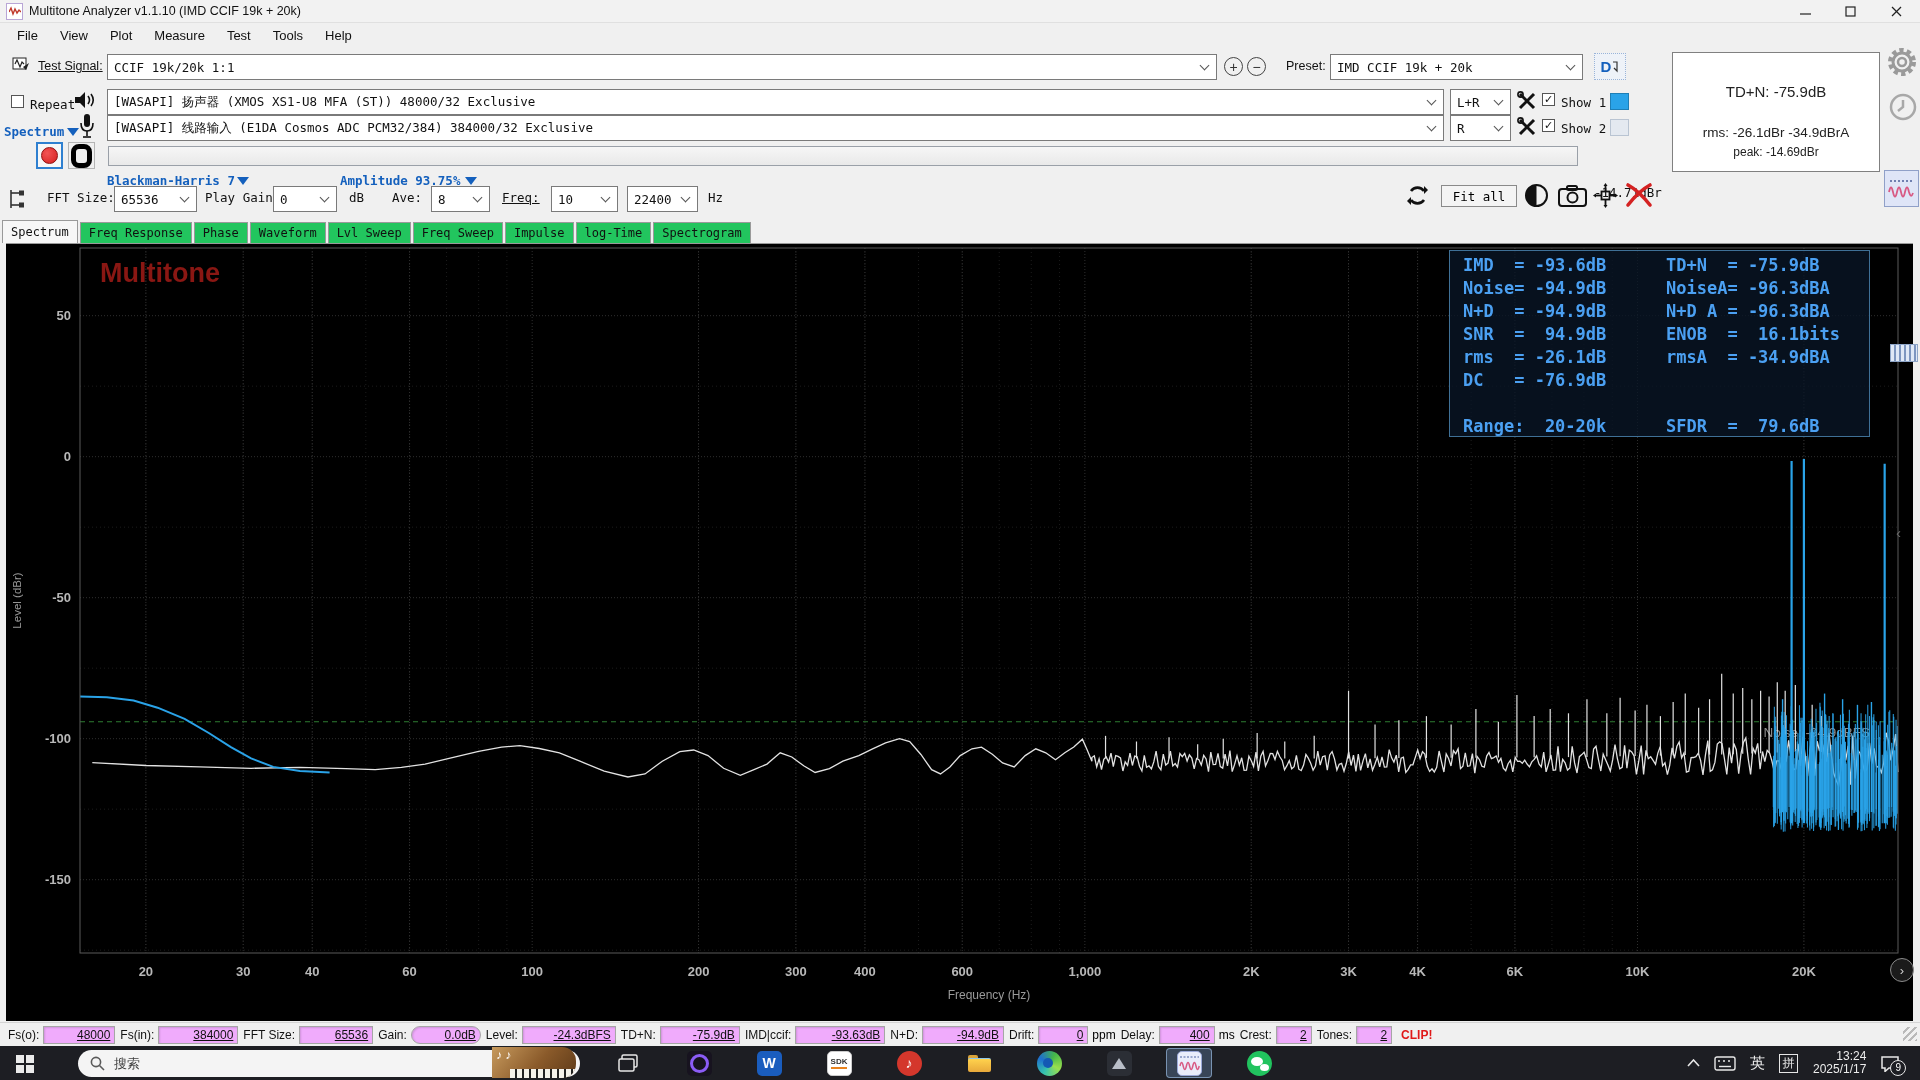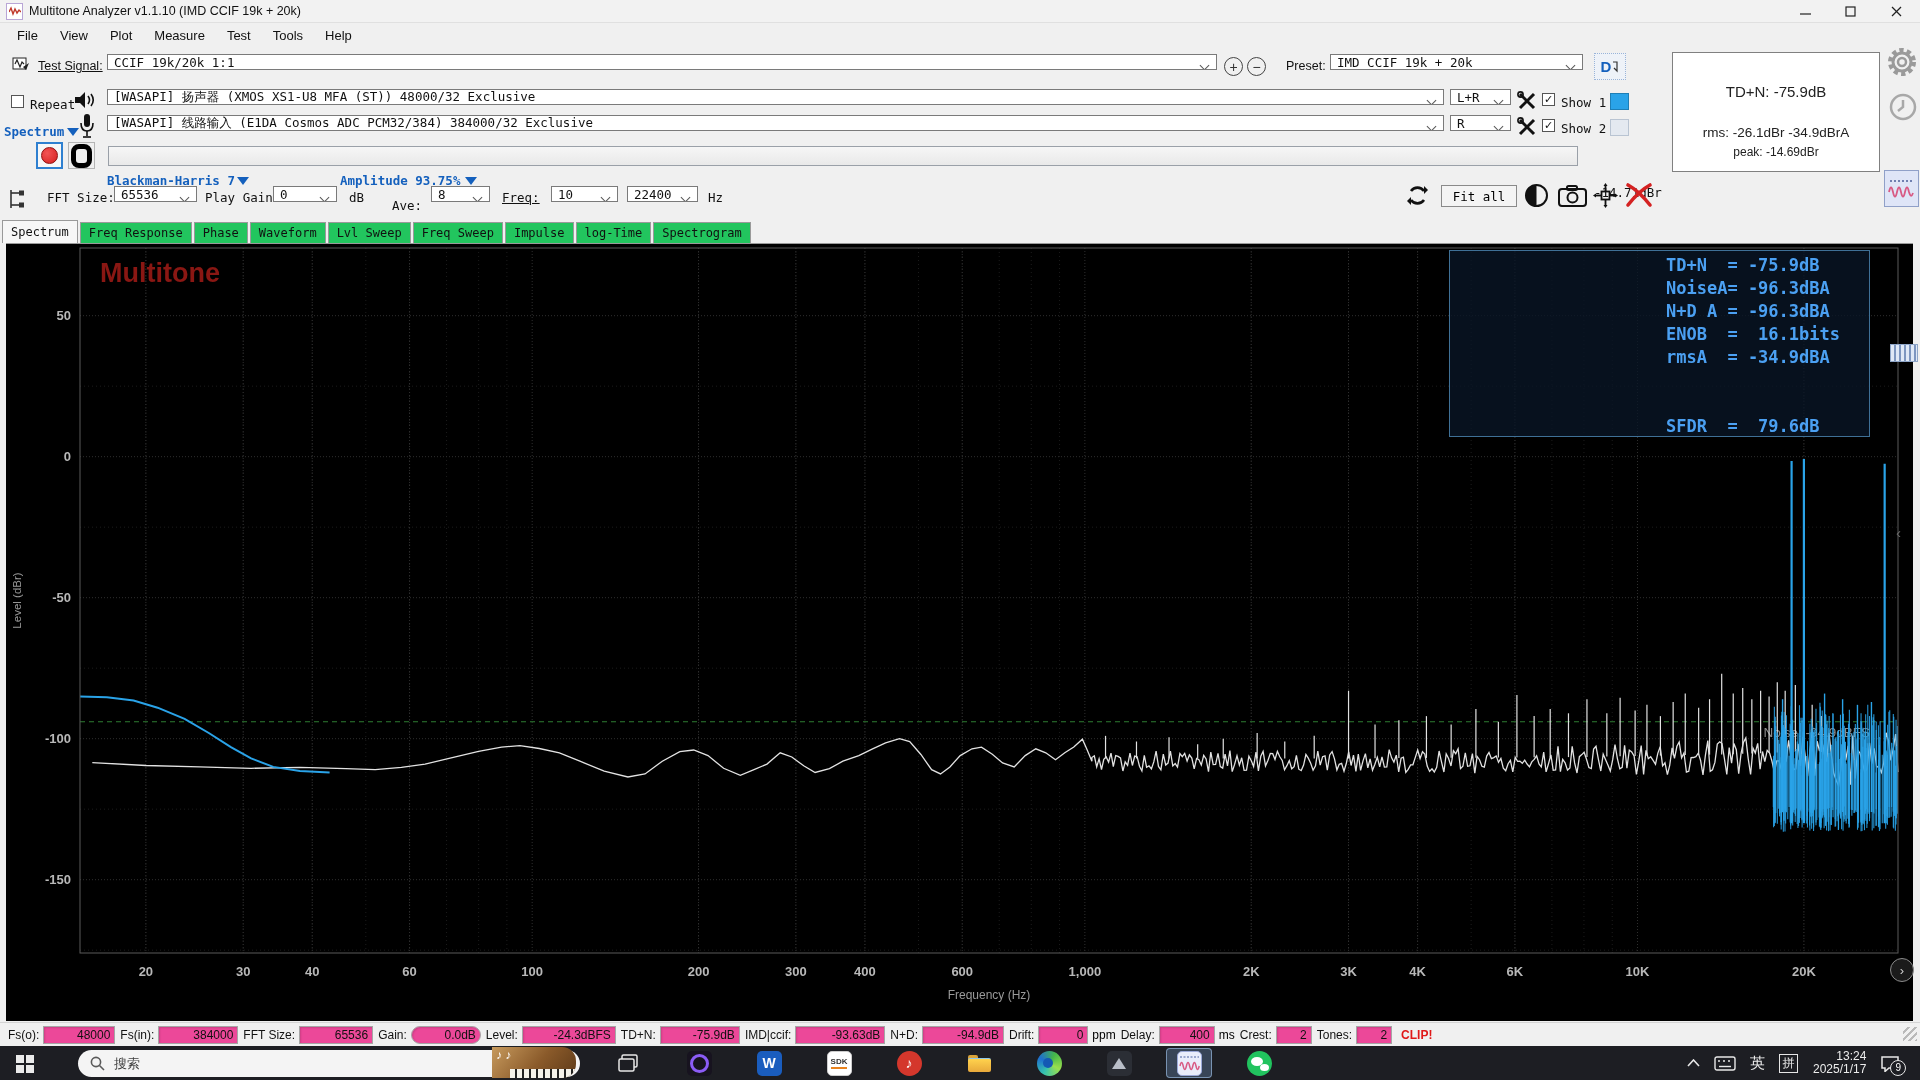--- a/index.html
+++ b/index.html
@@ -8,21 +8,21 @@
   
   #titlebar{position:absolute;left:0;top:0;width:1920px;height:22px;background:#f2f2f2;
     border-bottom:1px solid #e0e0e0;display:flex;align-items:center;font-size:12.5px;color:#111;}
   #titlebar .appico{width:15px;height:15px;margin:0 6px 0 6px;background:#fff;border:1px solid #b9a6d6;
     display:flex;align-items:center;justify-content:center;}
   .winctl{position:absolute;top:0;height:22px;width:40px;display:flex;align-items:center;justify-content:center;color:#222;}
   
   #menubar{position:absolute;left:0;top:23px;width:1920px;height:24px;display:flex;align-items:center;padding-left:6px;background:#f0f0f0;}
   .menu-item{padding:3px 11px;font-size:13px;color:#111;}
   
-  .combo{position:absolute;background:#fff;border:1px solid #7a7a7a;height:16px;box-sizing:border-box;
+  .combo{position:absolute;background:#fff;border:1px solid #7a7a7a;height:26px;box-sizing:border-box;
     font-family:"DejaVu Sans Mono",monospace;font-size:12.5px;color:#111;display:flex;align-items:center;
     padding:0 22px 0 6px;white-space:nowrap;overflow:hidden;}
   .combo:after{content:"";position:absolute;right:8px;top:7px;width:6px;height:6px;
     border-right:1.6px solid #555;border-bottom:1.6px solid #555;transform:rotate(45deg);}
   .lbl{position:absolute;font-size:12.5px;color:#111;white-space:nowrap;}
   .lbl-mono{position:absolute;font-family:"DejaVu Sans Mono",monospace;font-size:12.5px;color:#111;white-space:nowrap;}
   .blue-lbl{position:absolute;font-family:"DejaVu Sans Mono",monospace;font-size:12.5px;font-weight:bold;color:#1460bd;white-space:nowrap;}
   .tri{display:inline-block;width:0;height:0;border-left:6px solid transparent;border-right:6px solid transparent;
     border-top:8px solid #1460bd;vertical-align:middle;margin-left:5px;}
   .cb{position:absolute;width:13px;height:13px;background:#fff;border:1px solid #555;box-sizing:border-box;
@@ -63,22 +63,22 @@
     border:1px solid #9aa0a8;box-sizing:border-box;}
   
   .toolbtn{position:absolute;display:flex;align-items:center;justify-content:center;}
   #fit-all{position:absolute;left:1441px;top:185px;width:76px;height:22px;border:1px solid #8a8a8a;background:#f4f4f4;
     font-family:"DejaVu Sans Mono",monospace;font-size:12.5px;display:flex;align-items:center;justify-content:center;box-sizing:border-box;}
   
   #statusbar{position:absolute;left:0;top:1022px;width:1920px;height:24px;background:#f0f0f0;border-top:1px solid #d4d4d4;
     display:flex;align-items:center;padding-left:8px;box-sizing:border-box;}
   .sfield{display:flex;align-items:center;margin-right:5px;}
   .sfield .sl{font-size:12px;color:#111;margin-right:4px;white-space:nowrap;}
-  .sfield .sv{height:16px;background:#ec4899;border:1px solid #a6a6a6;box-shadow:inset 1px 1px 2px rgba(0,0,0,.14);
-    font-size:12px;color:#111;text-align:right;padding:0 4px;line-height:16px;white-space:nowrap;}
+  .sfield .sv{height:16px;background:#f0abfc;border:1px solid #a6a6a6;box-shadow:inset 1px 1px 2px rgba(0,0,0,.14);
+    font-size:12px;color:#111;text-align:right;padding:0 4px;line-height:16px;white-space:nowrap;text-decoration:underline;}
   .sfield .su{font-size:12px;margin-left:4px;}
   #clip{font-size:12px;font-weight:bold;color:#e01818;margin-left:4px;}
   #grip{position:absolute;right:3px;top:1027px;width:14px;height:14px;
     background:repeating-linear-gradient(135deg,transparent 0 3px,#b9b9b9 3px 5px);}
   
   #taskbar{position:absolute;left:0;top:1046px;width:1920px;height:34px;background:#1d1e23;}
   #start{position:absolute;left:16px;top:1055px;width:17px;height:17px;display:grid;grid-template-columns:8px 8px;gap:1.5px;}
   #start span{background:#eaeaea;width:8px;height:8px;display:block;}
   #searchpill{position:absolute;left:78px;top:1050px;width:502px;height:27px;background:#f4f4f4;border-radius:14px;
     display:flex;align-items:center;padding-left:12px;box-sizing:border-box;color:#3c3c3c;font-size:13px;}
@@ -225,21 +225,21 @@
       <line x1="5" y1="17" x2="13" y2="17" stroke="#333" stroke-width="1.6"></line>
       <rect x="13" y="2.5" width="5" height="5" fill="#333"></rect>
       <rect x="13" y="14.5" width="5" height="5" fill="#333"></rect>
     </svg>
 </div>
 <span class="lbl-mono" style="left:47px;top:190px;">FFT Size:</span>
 <div class="combo" style="left:114px;top:186px;width:83px;">65536</div>
 <span class="lbl-mono" style="left:205px;top:190px;">Play Gain:</span>
 <div class="combo" style="left:273px;top:186px;width:64px;">0</div>
 <span class="lbl-mono" style="left:349px;top:190px;">dB</span>
-<span class="lbl-mono" style="left:392px;top:198px;">Ave:</span>
+<span class="lbl-mono" style="left:392px;top:190px;">Ave:</span>
 <div class="combo" style="left:431px;top:186px;width:59px;">8</div>
 <span class="lbl-mono" style="left:502px;top:190px;text-decoration:underline;">Freq:</span>
 <div class="combo" style="left:551px;top:186px;width:67px;">10</div>
 <div class="combo" style="left:627px;top:186px;width:71px;">22400</div>
 <span class="lbl-mono" style="left:708px;top:190px;">Hz</span>
 
 <div class="toolbtn" style="left:1405px;top:183px;">
   <svg width="25" height="25" viewBox="0 0 25 25">
       <path d="M19 8 A8 8 0 0 0 6 8" fill="none" stroke="#111" stroke-width="2.6"></path>
       <polygon points="19,3 19,11 23,7" fill="#111"></polygon>
@@ -675,20 +675,28 @@
       <text x="1342.545555978031" y="732" fill="#b8b8b8" font-size="13px" font-weight="600" text-anchor="middle" font-family="Liberation Sans,sans-serif">3K</text>
       <text x="1411.5962339801674" y="732" fill="#b8b8b8" font-size="13px" font-weight="600" text-anchor="middle" font-family="Liberation Sans,sans-serif">4K</text>
       <text x="1508.9176985485626" y="732" fill="#b8b8b8" font-size="13px" font-weight="600" text-anchor="middle" font-family="Liberation Sans,sans-serif">6K</text>
       <text x="1631.528243450759" y="732" fill="#b8b8b8" font-size="13px" font-weight="600" text-anchor="middle" font-family="Liberation Sans,sans-serif">10K</text>
       <text x="1797.9003860212908" y="732" fill="#b8b8b8" font-size="13px" font-weight="600" text-anchor="middle" font-family="Liberation Sans,sans-serif">20K</text>
       <text x="1895.221850589686" y="732" fill="#b8b8b8" font-size="13px" font-weight="600" text-anchor="middle" font-family="Liberation Sans,sans-serif">30</text>
       <text x="983" y="755" fill="#9a9a9a" font-size="12px" text-anchor="middle" font-family="Liberation Sans,sans-serif">Frequency (Hz)</text>
       <text x="15" y="356.5" fill="#9a9a9a" font-size="11.5px" text-anchor="middle" font-family="Liberation Sans,sans-serif" transform="rotate(-90 15 356.5)">Level (dBr)</text>
     </svg>
   <div id="overlay-box">
+    <pre class="col colL">IMD  = -93.6dB
+Noise= -94.9dB
+N+D  = -94.9dB
+SNR  =  94.9dB
+rms  = -26.1dB
+DC   = -76.9dB
+
+Range:  20-20k</pre>
     <pre class="col colR">TD+N  = -75.9dB
 NoiseA= -96.3dBA
 N+D A = -96.3dBA
 ENOB  =  16.1bits
 rmsA  = -34.9dBA
 
 
 SFDR  =  79.6dB</pre>
   </div>
   <div id="ruler-chip"></div>

